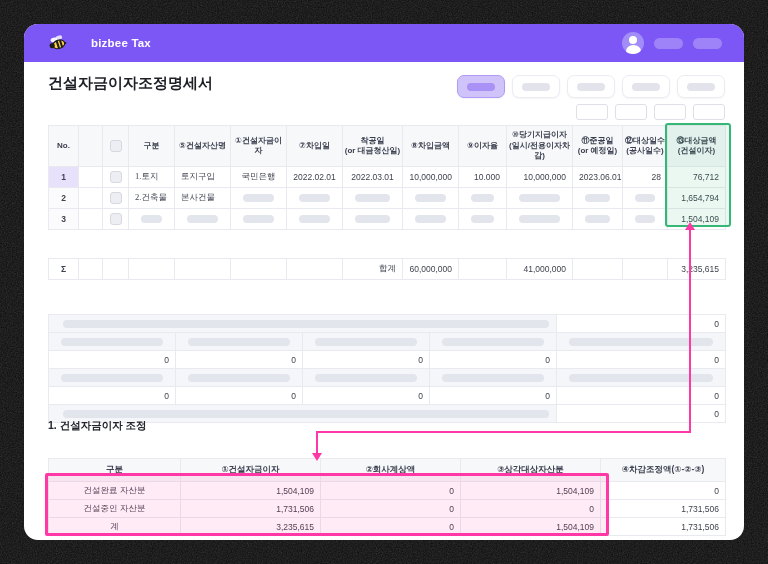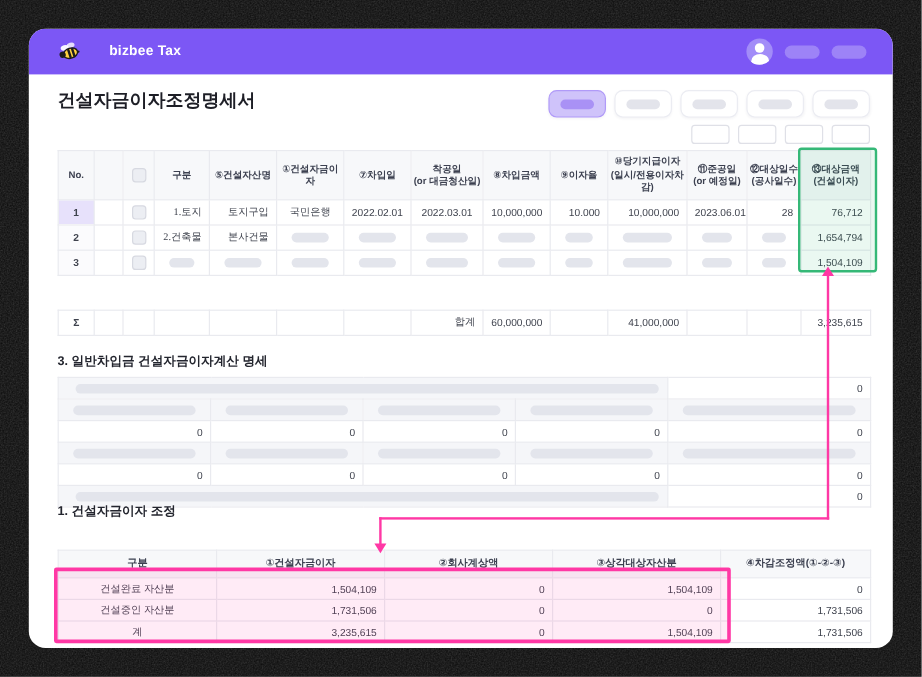--- a/index.html
+++ b/index.html
@@ -64,21 +64,21 @@
   .tsum { top:234px; width:677px; }
   .tsum td { height:20px; }
   .t3 { top:290px; width:677px; }
   .t3 td { height:17px; font-size:8.5px; }
   .t1 { top:434px; width:677px; }
   .t1 th { height:18px; font-size:8.5px; }
   .t1 td { height:17px; }
 
   .num { text-align:right; }
   .ctr { text-align:center; }
-  .lft { text-align:right;font-family:Liberation Serif, serif; }
+  .lft { text-align:left;font-family:Liberation Serif, serif; }
   .noc { text-align:center; font-weight:bold; color:#34343c; background:#fbfbfd; }
   .noc.sel { background:#e7e1fb; }
   .sigma { text-align:center; font-weight:bold; font-size:9px; }
   .glab { background:#f5f6f9; }
   .cb {
     display:inline-block; width:10px; height:10px; border-radius:3px;
     background:#eceef3; border:1px solid #d7d9e1; vertical-align:middle; cursor:pointer;
   }
   .pill { height:8px; border-radius:4px; background:#e3e5ec; margin:0 auto; width:calc(100% - 12px); min-width:18px; }
   .pill.wide { width:486px; margin:0 0 0 8px; }
@@ -320,21 +320,20 @@
       <td class="num">60,000,000</td>
       <td></td>
       <td class="num">41,000,000</td>
       <td></td>
           <td></td>
       <td class="num">3,235,615</td>
     </tr>
   </tbody>
     </table>
 
-  <div class="sechead s3h">3. 일반차입금 건설자금이자계산 명세</div>
   <table class="t t3">
     <colgroup>
       <col style="width:127px">
         <col style="width:127px">
         <col style="width:127px">
         <col style="width:127px">
         <col style="width:169px">
     </colgroup>
     <tbody>
         <tr>

